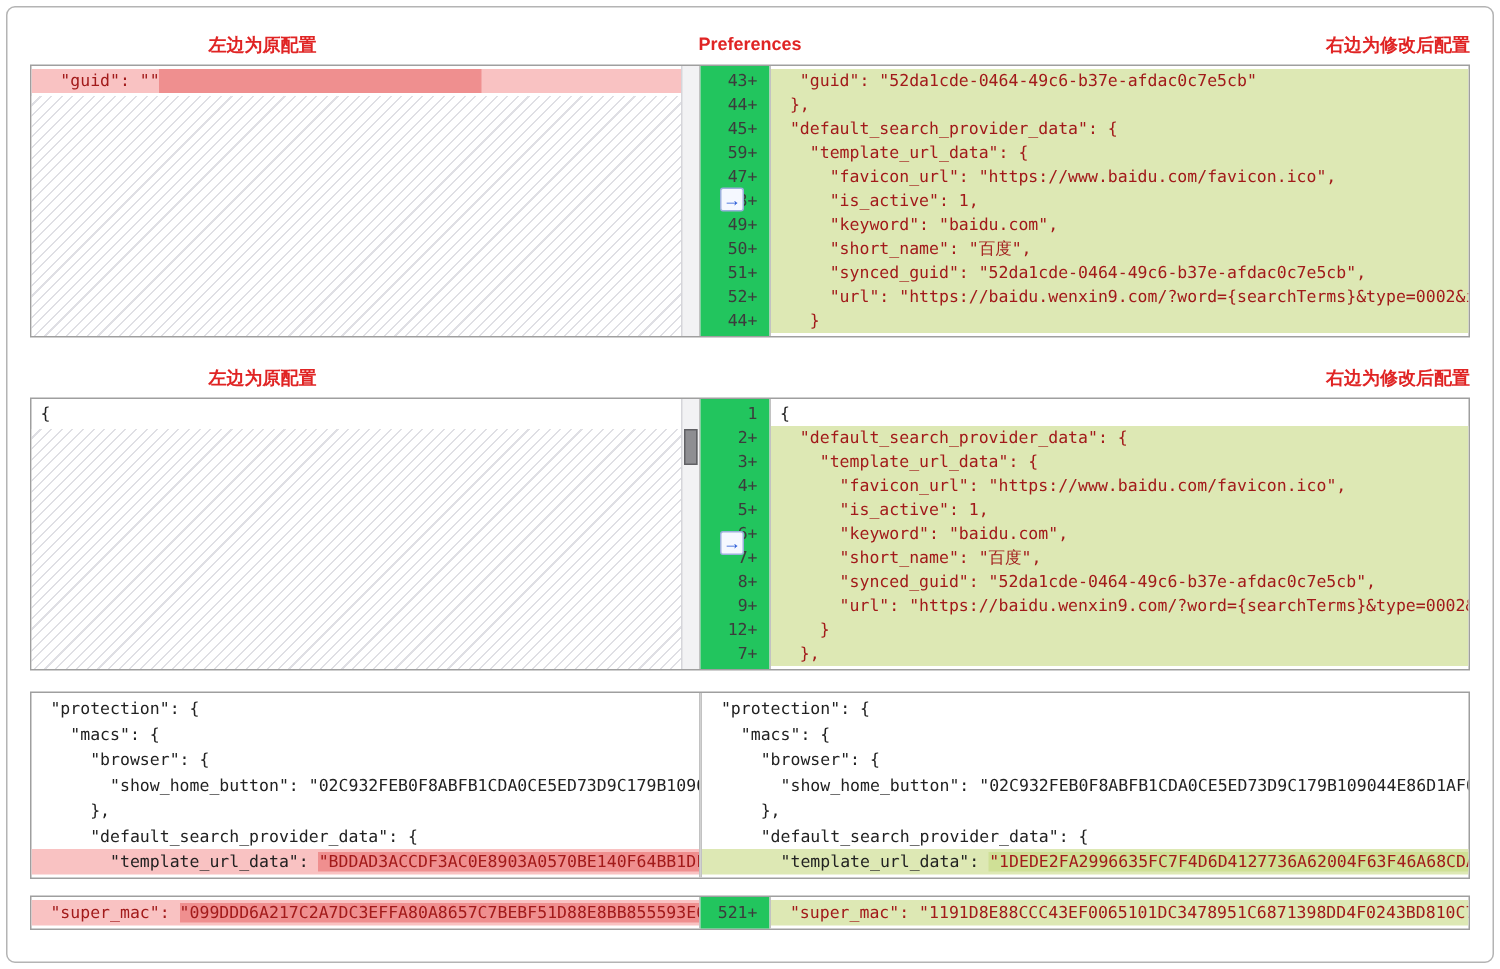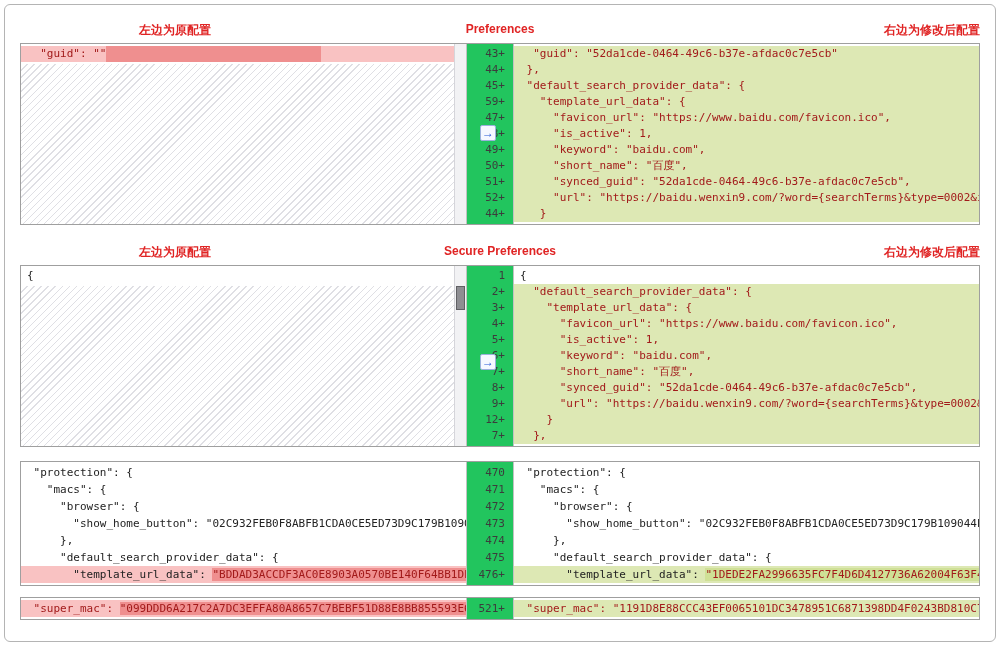--- a/index.html
+++ b/index.html
@@ -112,21 +112,20 @@
               <div class="code-line bg-add"><span class="c-diff">     "url": "</span><span class="c-link">https://baidu.wenxin9.com/?word={searchTerms}&amp;type=0002&amp;ie=utf-8</span></div>
               <div class="code-line bg-add"><span class="c-diff">   }</span></div>
             </div>
         </div>
       </div>
     </div>
 
     <div class="section">
       <div class="sec-header">
         <span class="h-left">左边为原配置</span>
-        <span class="h-center">Secure Preferences</span>
         <span class="h-right">右边为修改后配置</span>
       </div>
       <div class="panel">
         <div class="pane pane-left">
           <div class="rows">
               <div class="code-line"><span class="c-norm">{</span></div>
             </div>
           <div class="hatch-fill"></div>
           <div class="scroll-track">
             <div class="scroll-thumb"></div>
@@ -172,31 +171,20 @@
           <div class="rows">
               <div class="code-line"><span class="c-norm"> "protection": {</span></div>
               <div class="code-line"><span class="c-norm">   "macs": {</span></div>
               <div class="code-line"><span class="c-norm">     "browser": {</span></div>
               <div class="code-line"><span class="c-norm">       "show_home_button": "02C932FEB0F8ABFB1CDA0CE5ED73D9C179B109044E86D1AF07BD2C8A9E5331DA",</span></div>
               <div class="code-line"><span class="c-norm">     },</span></div>
               <div class="code-line"><span class="c-norm">     "default_search_provider_data": {</span></div>
               <div class="code-line bg-del"><span class="c-norm">       "template_url_data": </span><span class="c-diff sg-strong">"BDDAD3ACCDF3AC0E8903A0570BE140F64BB1DFE24C19D0A8F30E65C2917B84AA"</span></div>
             </div>
         </div>
-        <div class="gutter">
-          <div>
-              <div class="lineno">470</div>
-              <div class="lineno">471</div>
-              <div class="lineno">472</div>
-              <div class="lineno">473</div>
-              <div class="lineno">474</div>
-              <div class="lineno">475</div>
-              <div class="lineno">476+</div>
-            </div>
-        </div>
         <div class="pane pane-right">
           <div class="rows">
               <div class="code-line"><span class="c-norm"> "protection": {</span></div>
               <div class="code-line"><span class="c-norm">   "macs": {</span></div>
               <div class="code-line"><span class="c-norm">     "browser": {</span></div>
               <div class="code-line"><span class="c-norm">       "show_home_button": "02C932FEB0F8ABFB1CDA0CE5ED73D9C179B109044E86D1AF07BD2C8A9E5331DA",</span></div>
               <div class="code-line"><span class="c-norm">     },</span></div>
               <div class="code-line"><span class="c-norm">     "default_search_provider_data": {</span></div>
               <div class="code-line bg-add"><span class="c-norm">       "template_url_data": </span><span class="c-diff sg-stronga">"1DEDE2FA2996635FC7F4D6D4127736A62004F63F46A68CDA4E328B17D5C90F21"</span></div>
             </div>

